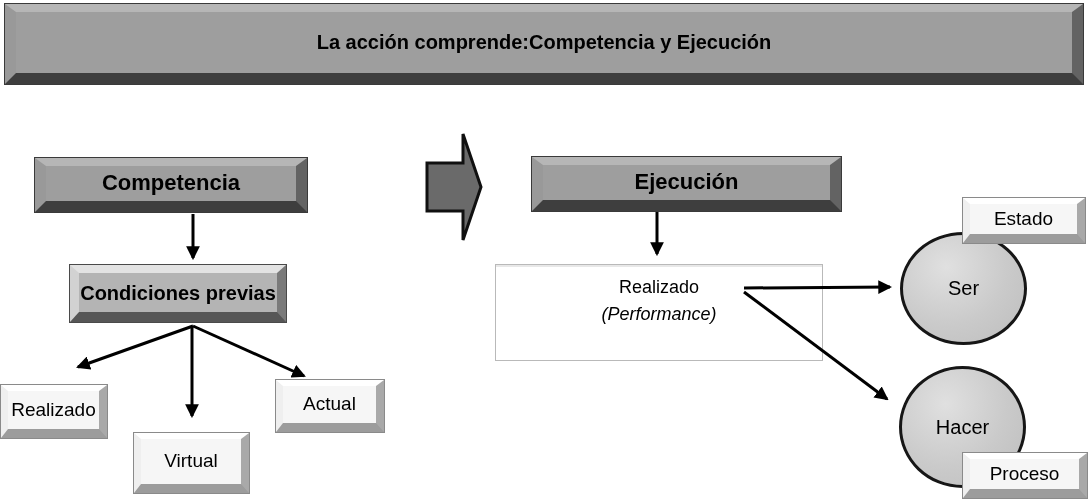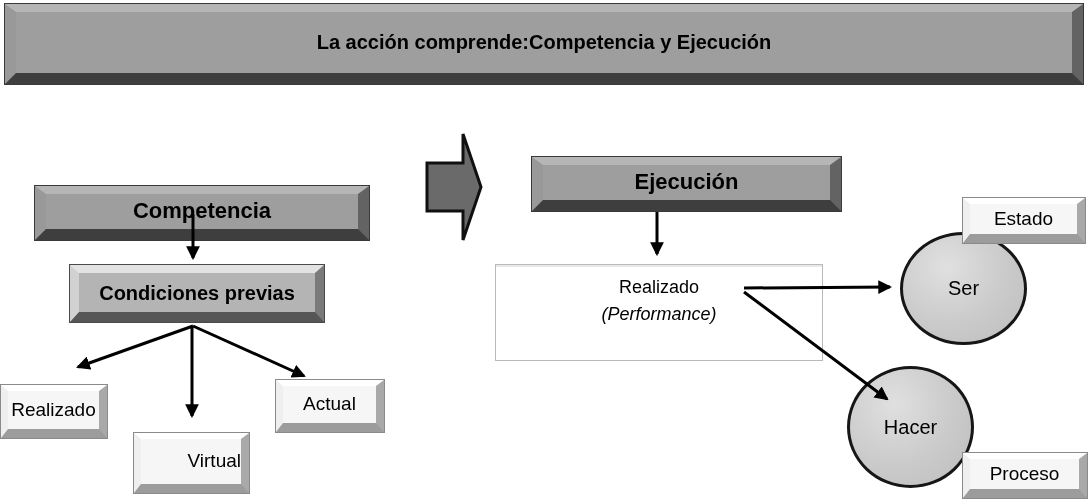--- a/index.html
+++ b/index.html
@@ -96,54 +96,54 @@
 </head>
 <body>
 
 <div class="canvas">
 
   <div class="node bevel-gray banner">
     <div>La acción comprende:</div>
     <div>Competencia y Ejecución</div>
   </div>
 
-  <div class="node bevel-gray title-box" style="left:35px; top:158px; width:334px; height:54px;margin-top:28px;">
+  <div class="node bevel-gray title-box" style="left:35px; top:158px; width:272px; height:54px;">
     <span>Competencia</span>
   </div>
 
-  <div class="node bevel-mid sub-box" style="left:70px; top:265px; width:254px; height:57px;">
+  <div class="node bevel-mid sub-box" style="left:70px; top:265px; width:216px; height:57px;">
     <span>Condiciones previas</span>
   </div>
 
   <div class="node bevel-white leaf-box" style="left:1px; top:385px; width:106px; height:53px;">
     <span>Realizado</span>
   </div>
 
-  <div class="node bevel-white leaf-box" style="left:134px; top:433px; width:115px; height:60px;justify-content:flex-end;">
+  <div class="node bevel-white leaf-box" style="left:134px; top:433px; width:115px; height:60px;">
     <span>Virtual</span>
   </div>
 
   <div class="node bevel-white leaf-box" style="left:276px; top:380px; width:108px; height:52px;">
     <span>Actual</span>
   </div>
 
   <div class="node bevel-gray title-box" style="left:532px; top:157px; width:309px; height:54px;">
     <span>Ejecución</span>
   </div>
 
   <div class="plain-box" style="left:495px; top:264px; width:328px; height:97px;">
     <div>Realizado</div>
     <div class="italic">(Performance)</div>
   </div>
 
   <div class="circle" style="left:900px; top:232px; width:127px; height:113px;">
     <span>Ser</span>
   </div>
 
-  <div class="circle" style="left:847px; top:366px; width:127px; height:122px;">
+  <div class="circle" style="left:899px; top:366px; width:127px; height:122px;">
     <span>Hacer</span>
   </div>
 
   <div class="node bevel-white leaf-box" style="left:963px; top:198px; width:122px; height:45px;text-align:center;">
     <span>Estado</span>
   </div>
 
   <div class="node bevel-white leaf-box" style="left:963px; top:453px; width:124px; height:45px;">
     <span>Proceso</span>
   </div>

